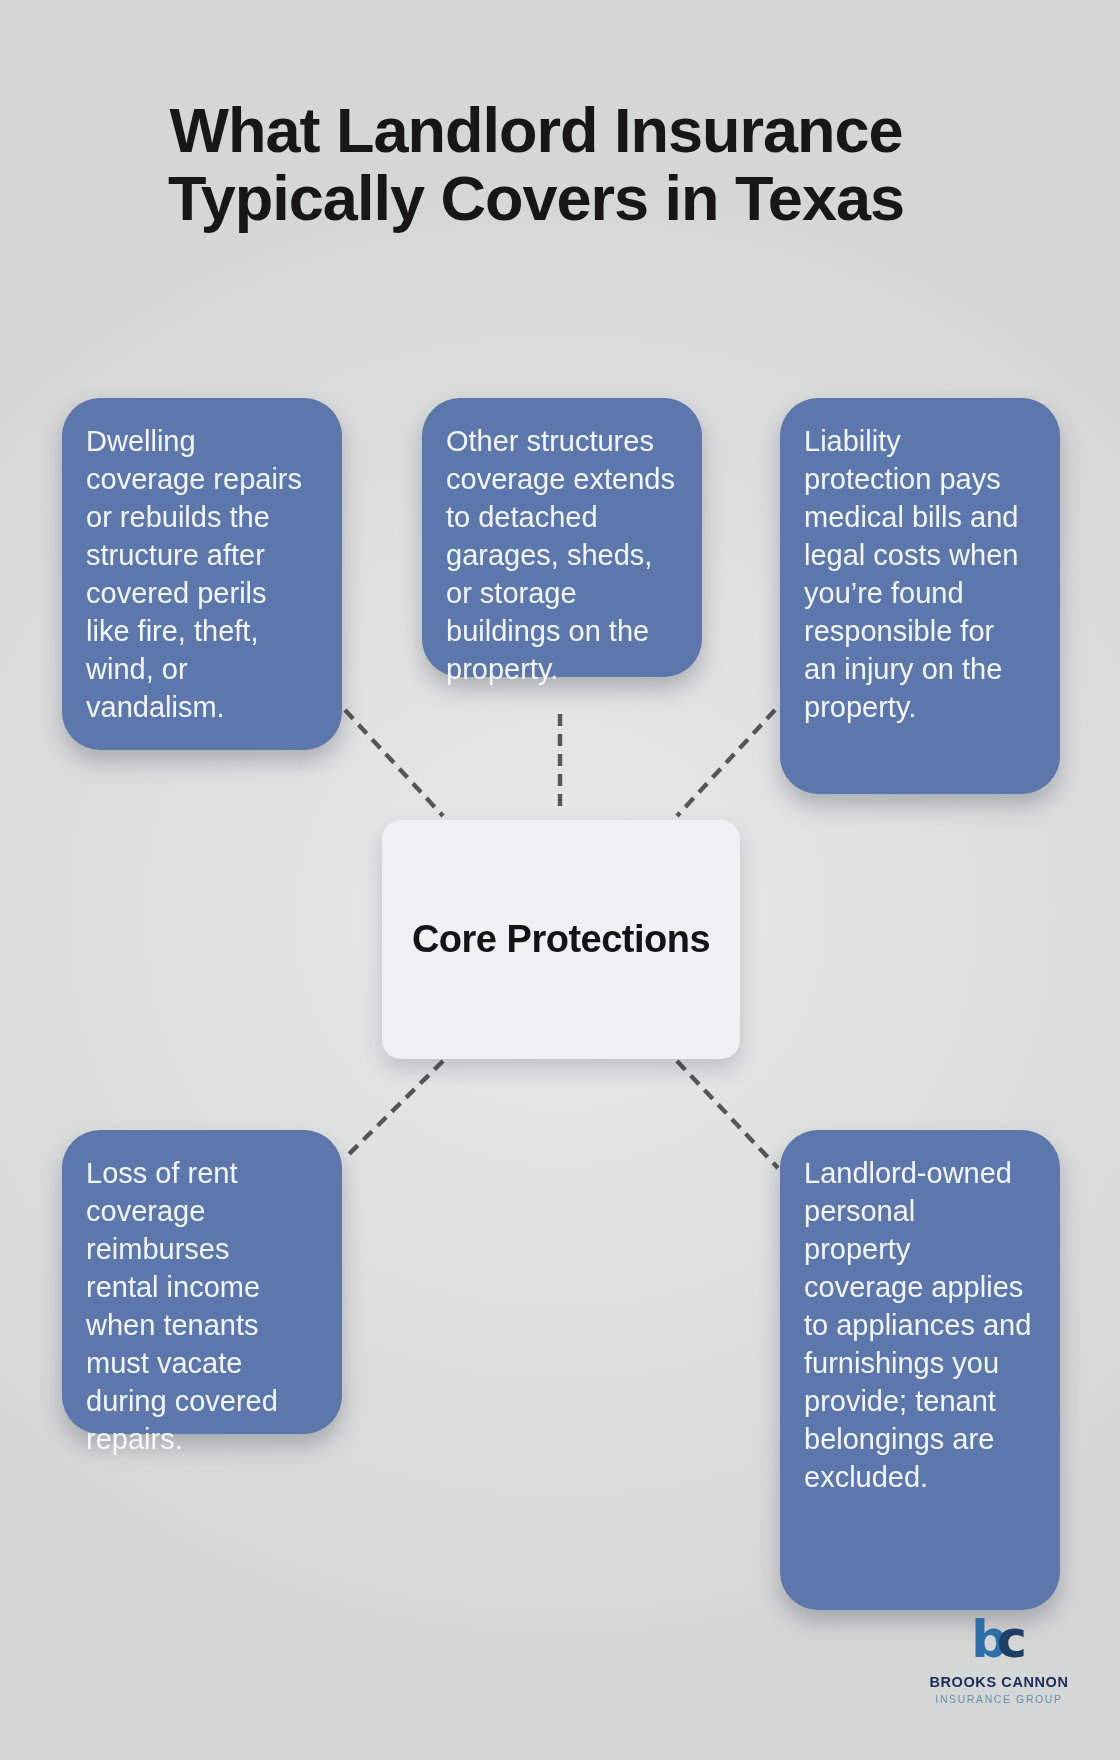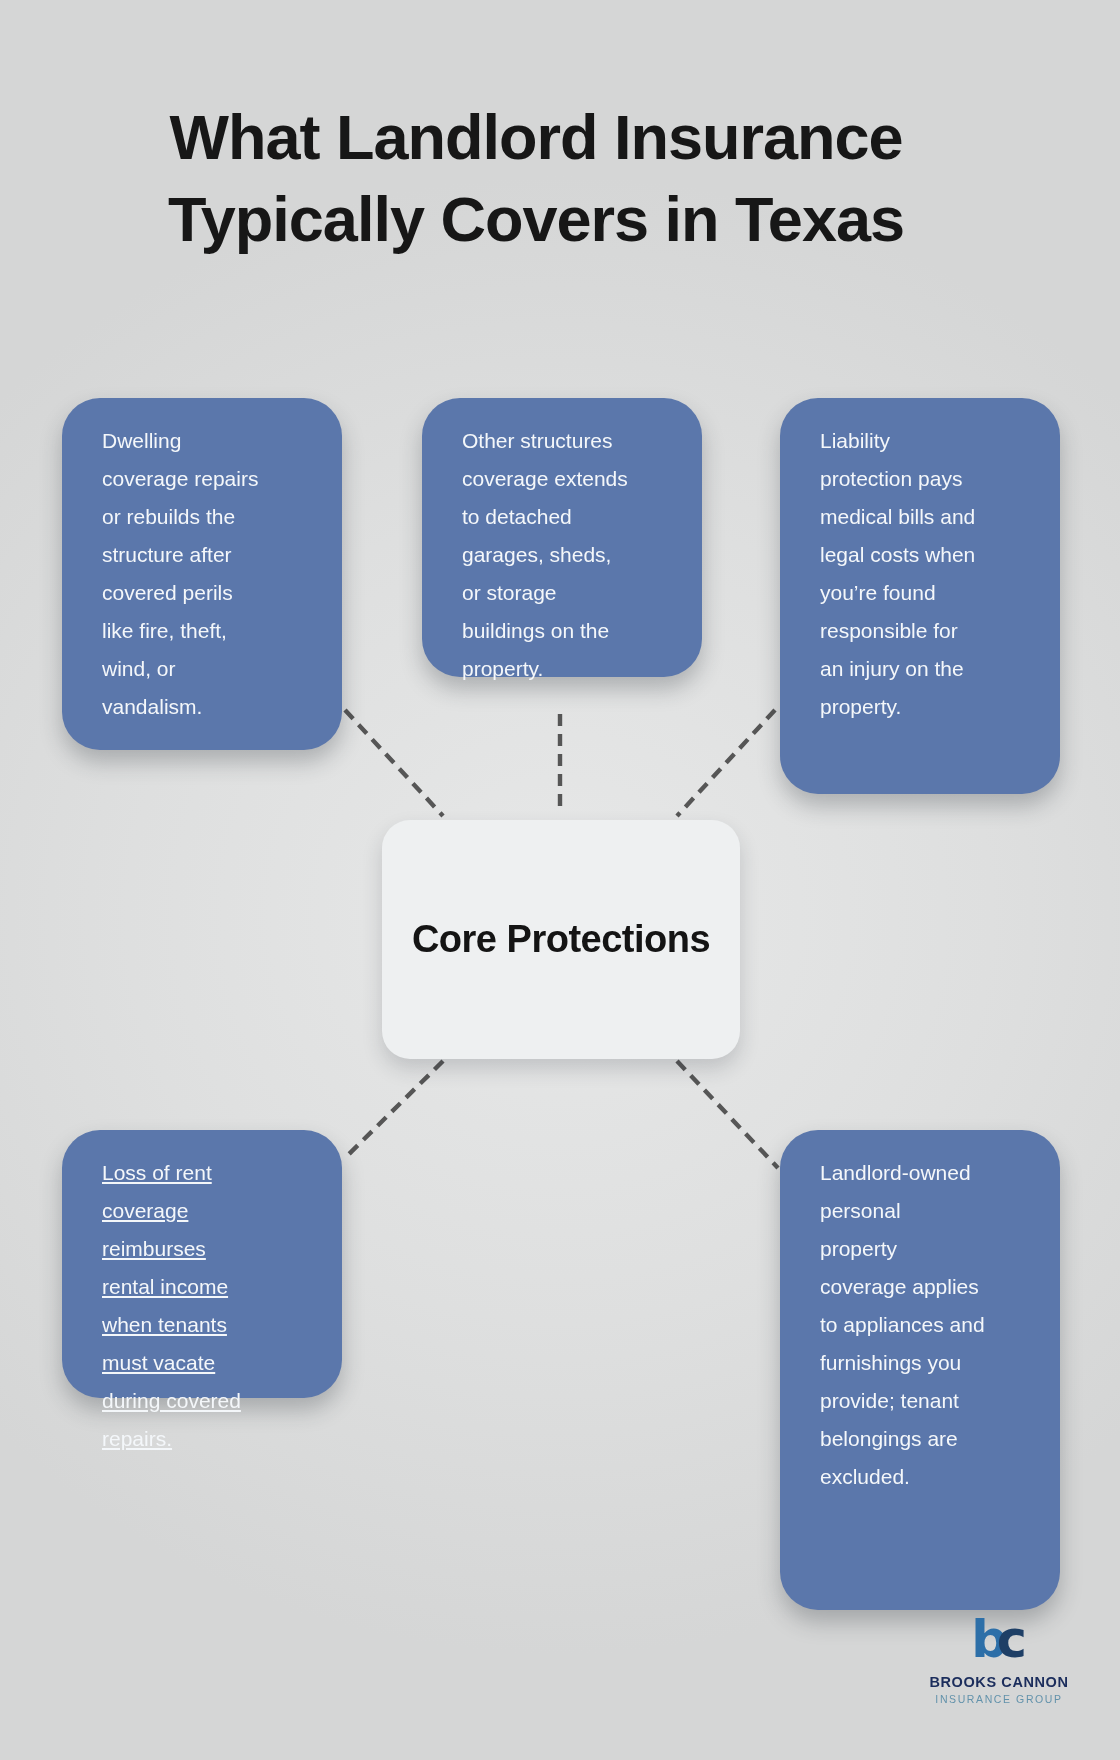--- a/index.html
+++ b/index.html
@@ -19,21 +19,21 @@
     inset: 0;
     background: radial-gradient(70% 42% at 50% 52%, #e7e8e8 0%, #dedfdf 55%, #d5d6d6 100%);
   }
   .title {
     position: absolute;
     top: 96px;
     left: 0;
     width: 1072px;
     text-align: center;
     font-size: 63px;
-    line-height: 82px;
+    line-height: 68px;
     font-weight: bold;
     letter-spacing: -1px;
     color: var(--title-text, #171717);
     white-space: pre-line;
   }
   .connectors {
     position: absolute;
     inset: 0;
     pointer-events: none;
   }
@@ -41,40 +41,40 @@
     stroke: var(--connector, #565656);
     stroke-width: 4.4;
     stroke-dasharray: 12 8;
   }
   .card {
     position: absolute;
     width: 280px;
     background: var(--card, #5b77ab);
     color: var(--card-text, #f4f7fa);
     border-radius: 38px;
-    font-size: 21px;
+    font-size: 29px;
     line-height: 38px;
-    padding: 24px 20px 20px 40px;
+    padding: 24px 20px 20px 24px;
     box-sizing: border-box;
     white-space: pre-line;
     box-shadow: 0 12px 22px rgba(40, 45, 55, 0.28);
   }
   .card-dwelling        { left: 62px;  top: 398px;  height: 352px; }
   .card-structures      { left: 422px; top: 398px;  height: 279px; }
   .card-liability       { left: 780px; top: 398px;  height: 396px; }
-  .card-loss-rent       { left: 62px;  top: 1130px; height: 268px; text-decoration: underline; }
+  .card-loss-rent       { left: 62px;  top: 1130px; height: 304px; }
   .card-personal-prop   { left: 780px; top: 1130px; height: 480px; }
   .center-node {
     position: absolute;
     left: 382px;
     top: 820px;
     width: 358px;
     height: 239px;
     background: var(--node, #eef0f1);
-    border-radius: 28px;
+    border-radius: 19px;
     display: flex;
     align-items: center;
     justify-content: center;
     box-shadow: 0 10px 20px rgba(40, 45, 55, 0.18);
   }
   .center-node .node-label {
     font-size: 38px;
     font-weight: bold;
     letter-spacing: -0.5px;
     color: var(--node-text, #141414);

